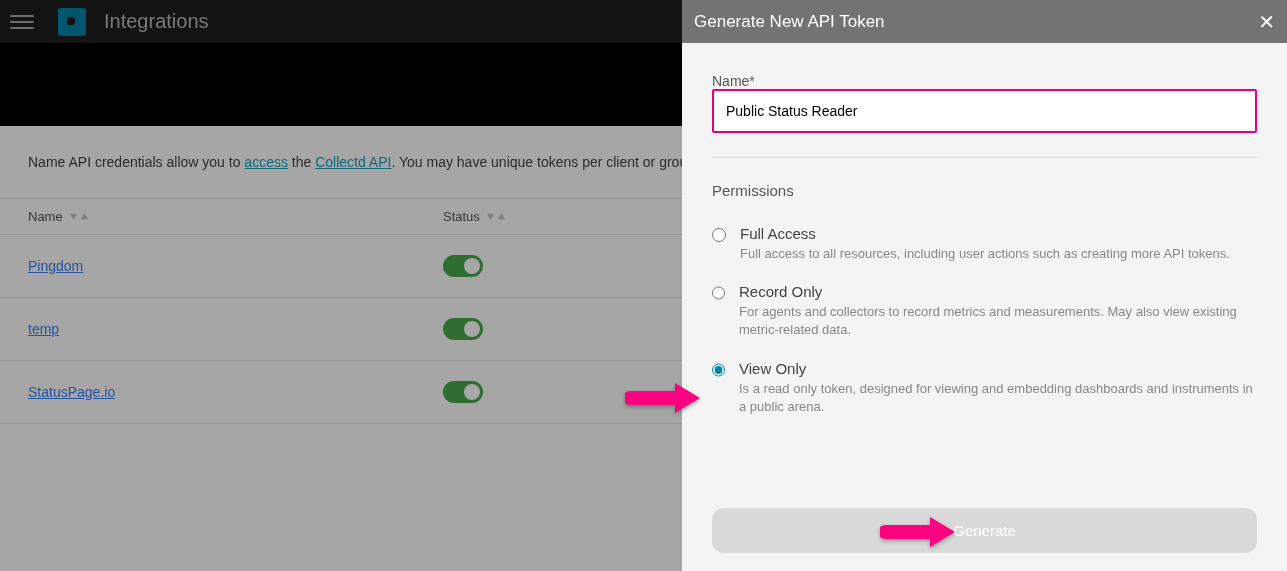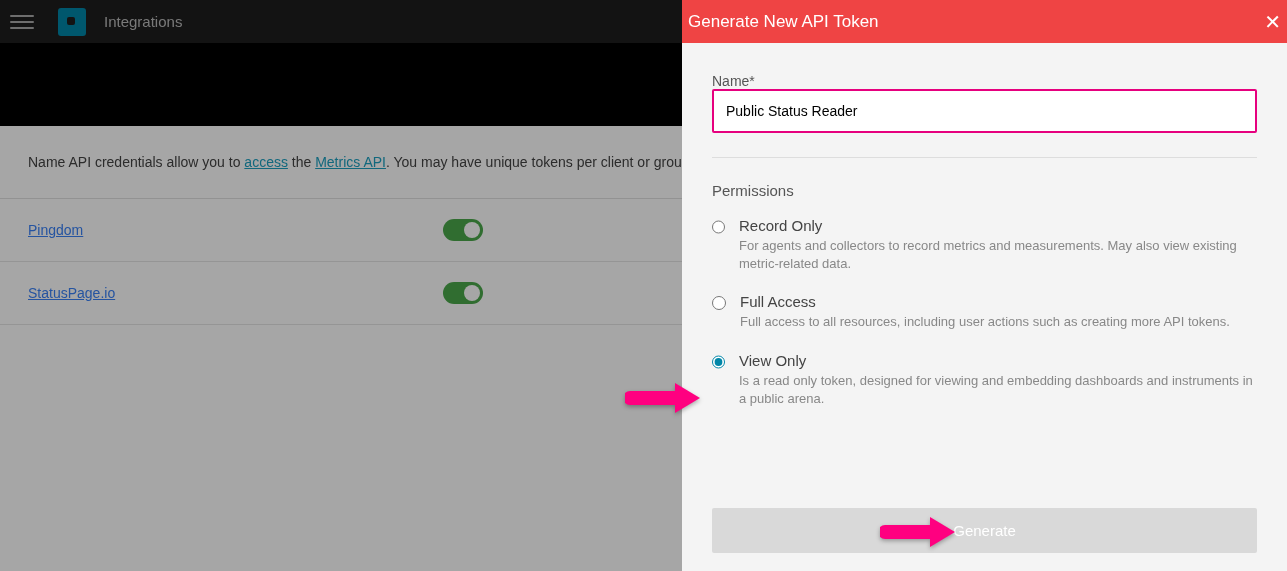--- a/index.html
+++ b/index.html
@@ -3,21 +3,21 @@
 <meta charset="utf-8">
 <style>
 * { box-sizing: border-box; margin: 0; padding: 0; }
 body { font-family: -apple-system, BlinkMacSystemFont, "Segoe UI", Helvetica, Arial, sans-serif; width: 1287px; height: 571px; overflow: hidden; position: relative; background: #fff; }
 
 .topbar { height: 43px; background: #1e1e1e; display: flex; align-items: center; padding: 0 10px; color: #ccc; }
 .hamburger { width: 24px; height: 24px; display: flex; flex-direction: column; justify-content: center; gap: 4px; margin-right: 24px; cursor: pointer; }
 .hamburger span { height: 2px; background: #aaa; border-radius: 1px; }
 .logo { width: 28px; height: 28px; background: #0086a8; border-radius: 3px; display: flex; align-items: center; justify-content: center; margin-right: 18px; position: relative;}
 .logo::after { content:""; width:8px; height:8px; background:#1e1e1e; border-radius:2px; position:absolute; top:9px; left:9px;}
-.page-title { font-size: 15px; color: #bbb; font-weight: 300; }
+.page-title { font-size: 20px; color: #bbb; font-weight: 300; }
 
 .subheader { height: 83px; background: #000; }
 
 .content { background: #fff; position: relative; }
 .intro { padding: 28px; font-size: 14px; color: #444; border-bottom: 1px solid #e0e0e0; }
 .intro a { color: #1ca0c0; }
 
 .table-header { display: flex; padding: 10px 28px; font-size: 13px; color: #555; border-bottom: 1px solid #e5e5e5;}
 .col-name { width: 415px; display:flex; align-items:center; gap:6px;}
 .col-status { display:flex; align-items:center; gap:6px;}
@@ -26,36 +26,36 @@
 
 .row { display: flex; align-items:center; padding: 20px 28px; border-bottom: 1px solid #e5e5e5; }
 .row .name { width: 415px; font-size: 14px; }
 .row .name a { color: #3b82f6; text-decoration: underline;}
 .toggle { width: 40px; height: 22px; background: #4aa84a; border-radius: 11px; position: relative; cursor:pointer;}
 .toggle::after { content:""; position:absolute; width:16px; height:16px; background:#fff; border-radius:50%; top:3px; right:3px;}
 
 .overlay { position: absolute; inset: 0; background: rgba(0,0,0,0.35); }
 
 .panel { position: absolute; top:0; right:0; width: 605px; height: 571px; background: #f4f4f4; display:flex; flex-direction:column;}
-.panel-header { background: #ef4444; color: #fff; height: 43px; display:flex; align-items:center; justify-content:space-between; padding: 0 6px; }
+.panel-header { background: #737373; color: #fff; height: 43px; display:flex; align-items:center; justify-content:space-between; padding: 0 12px; }
 .panel-header h2 { font-size: 17px; font-weight: 400;}
 .close-x { font-size: 20px; cursor:pointer; }
 
 .panel-body { padding: 30px 30px 0 30px; flex:1; overflow:auto;}
 .field-label { font-size: 14px; color: #555; }
 .name-input { width: 100%; padding: 12px 12px; border: 2px solid #e6007e; border-radius: 2px; font-size: 14px; outline:none; background:#fff;}
 .divider { border-top:1px solid #ddd; margin: 24px 0;}
-.perm-title { font-size: 15px; color: #555; margin-bottom: 18px;}
+.perm-title { font-size: 15px; color: #555; margin-bottom: 26px;}
 .perm-opt { display:flex; gap:14px; margin-bottom: 20px; align-items:flex-start;}
 .perm-opt input[type=radio]{ margin-top:3px; width:14px; height:14px; accent-color:#0086a8;}
 .perm-opt .opt-title { font-size: 15px; color: #444; margin-bottom:3px;}
 .perm-opt .opt-desc { font-size: 13px; color: #888; line-height:1.4;}
 
 .panel-footer { padding: 18px 30px; background:#f4f4f4;}
-.generate-btn { width:100%; padding: 14px; background: #d9d9d9; color: #fff; border:none; font-size: 15px; cursor:pointer; border-radius:2px;}
+.generate-btn { width:100%; padding: 14px; background: #d9d9d9; color: #fff; border:none; font-size: 15px; cursor:pointer; border-radius:12px;}
 
 .arrow { position:absolute; pointer-events:none;}
 .arrow svg { filter: drop-shadow(0 2px 2px rgba(0,0,0,0.3));}
 </style>
 </head>
 <body>
 
 <div class="topbar">
   <div class="hamburger">
       <span></span>
@@ -63,25 +63,53 @@
       <span></span>
     </div>
   <div class="logo"></div>
   <div class="page-title">Integrations</div>
 </div>
 
 <div class="subheader"></div>
 
 <div class="content">
   <div class="intro">
-    <span>Name API credentials allow you to </span><a href="#">access</a><span> the </span><a href="#">Metrics API</a><span>. You may have unique tokens per client or group of clients.</span>
+    <span>Name API credentials allow you to </span><a href="#">access</a><span> the </span><a href="#">Collectd API</a><span>. You may have unique tokens per client or group of clients.</span>
+  </div>
+  <div class="table-header">
+    <div class="col-name">
+      <span>Name</span>
+      <span class="sort-icons">
+        <svg viewBox="0 0 10 10">
+            <path d="M5 9 L1 2 L9 2 Z" fill="#888"></path>
+          </svg>
+        <svg viewBox="0 0 10 10">
+            <path d="M5 1 L9 8 L1 8 Z" fill="#888"></path>
+          </svg>
+      </span>
+    </div>
+    <div class="col-status">
+      <span>Status</span>
+      <span class="sort-icons">
+        <svg viewBox="0 0 10 10">
+            <path d="M5 9 L1 2 L9 2 Z" fill="#888"></path>
+          </svg>
+        <svg viewBox="0 0 10 10">
+            <path d="M5 1 L9 8 L1 8 Z" fill="#888"></path>
+          </svg>
+      </span>
+    </div>
   </div>
 
   <div class="row">
     <div class="name"><a href="#">Pingdom</a></div>
+    <div class="toggle"></div>
+  </div>
+  <div class="row">
+    <div class="name"><a href="#">temp</a></div>
     <div class="toggle"></div>
   </div>
   <div class="row">
     <div class="name"><a href="#">StatusPage.io</a></div>
     <div class="toggle"></div>
   </div>
 </div>
 
 <div class="overlay"></div>
 
@@ -92,29 +120,29 @@
   </div>
   <div class="panel-body">
     <div class="field-label">Name*</div>
     <input class="name-input" value="Public Status Reader" style="">
     <div class="divider"></div>
     <div class="perm-title">Permissions</div>
 
     <label class="perm-opt">
       <input type="radio" name="perm" style="">
       <div>
-        <div class="opt-title">Record Only</div>
-        <div class="opt-desc">For agents and collectors to record metrics and measurements. May also view existing metric-related data.</div>
+        <div class="opt-title">Full Access</div>
+        <div class="opt-desc">Full access to all resources, including user actions such as creating more API tokens.</div>
       </div>
     </label>
     <label class="perm-opt">
       <input type="radio" name="perm" style="">
       <div>
-        <div class="opt-title">Full Access</div>
-        <div class="opt-desc">Full access to all resources, including user actions such as creating more API tokens.</div>
+        <div class="opt-title">Record Only</div>
+        <div class="opt-desc">For agents and collectors to record metrics and measurements. May also view existing metric-related data.</div>
       </div>
     </label>
     <label class="perm-opt">
       <input type="radio" name="perm" checked="" style="">
       <div>
         <div class="opt-title">View Only</div>
         <div class="opt-desc">Is a read only token, designed for viewing and embedding dashboards and instruments in a public arena.</div>
       </div>
     </label>
   </div>

